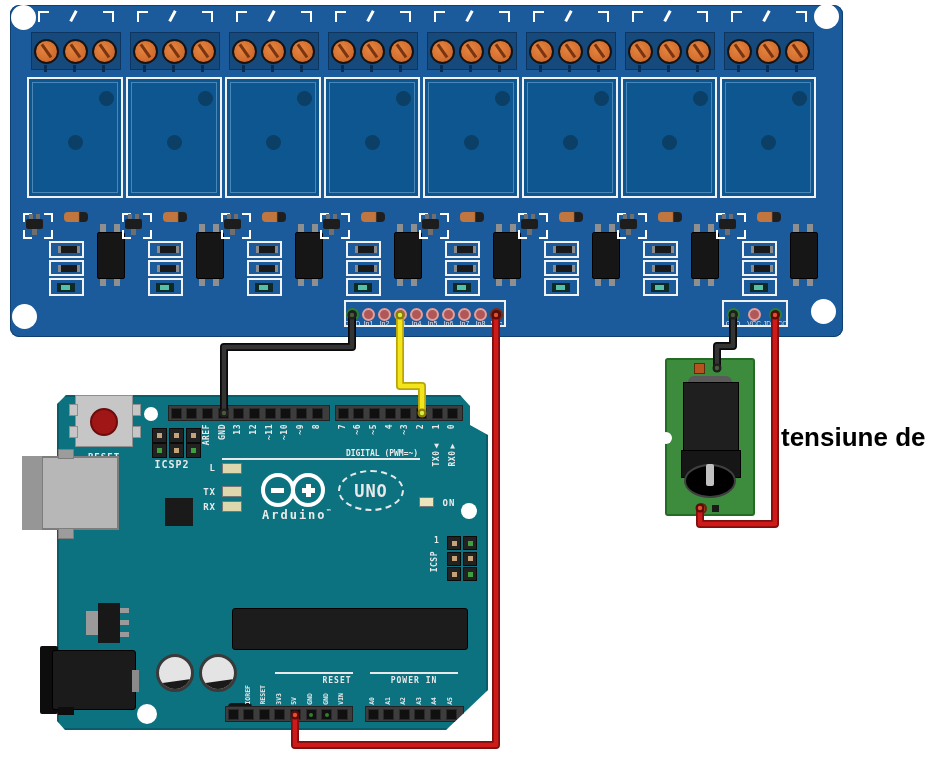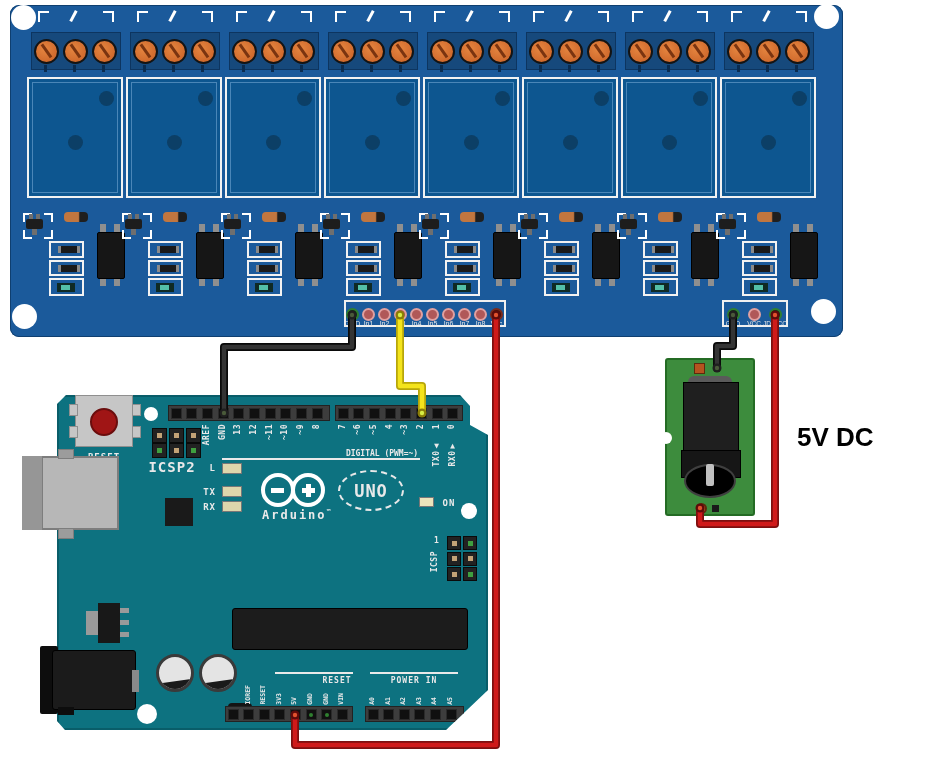--- a/index.html
+++ b/index.html
@@ -449,21 +449,21 @@
       <div style="position: absolute; left: 711px; top: 315px; width: 24px; text-align: center; font-size: 6.5px; color: rgb(232, 232, 232); font-family: &quot;Liberation Sans&quot;, sans-serif;">GND</div>
       <div style="position: absolute; left: 737.5px; top: 302.5px; width: 13px; height: 13px; border-radius: 50%; background: rgb(176, 88, 88); border: 2.5px solid rgb(224, 160, 160); box-sizing: border-box;"></div>
       <div style="position: absolute; left: 732px; top: 315px; width: 24px; text-align: center; font-size: 6.5px; color: rgb(232, 232, 232); font-family: &quot;Liberation Sans&quot;, sans-serif;">VCC</div>
       <div style="position: absolute; left: 758.5px; top: 302.5px; width: 13px; height: 13px; border-radius: 50%; background: rgb(20, 48, 26); border: 2.5px solid rgb(47, 127, 47); box-sizing: border-box;"></div>
       <div style="position: absolute; left: 753px; top: 315px; width: 24px; text-align: center; font-size: 6.5px; color: rgb(232, 232, 232); font-family: &quot;Liberation Sans&quot;, sans-serif;">JD-VCC</div>
     </div>
 
   <div id="arduino-board">
 
     <div class="silk" style="left:23px;top:57px;width:48px;font-size:9px;">RESET</div>
-    <div class="silk" style="left:89px;top:64px;width:52px;font-size:14px;">ICSP2</div>
+    <div class="silk" style="left:89px;top:64px;width:52px;font-size:10px;">ICSP2</div>
     <div class="silk" style="left:272px;top:54px;width:106px;font-size:8px;letter-spacing:0;">DIGITAL (PWM=~)</div>
     <div class="vlab" style="left:375px;top:46px;font-size:8px;">TX0▲</div>
     <div class="vlab" style="left:391px;top:46px;font-size:8px;">RX0▼</div>
     <div class="silk" style="left:129px;top:68px;width:30px;text-align:right;font-size:9px;">L</div>
     <div class="silk" style="left:129px;top:92px;width:30px;text-align:right;font-size:9px;">TX</div>
     <div class="silk" style="left:129px;top:107px;width:30px;text-align:right;font-size:9px;">RX</div>
     <div class="silk" style="left:379px;top:103px;width:26px;font-size:9px;">ON</div>
     <div class="silk" style="left:205px;top:113px;width:66px;font-size:12px;letter-spacing:2px;"><span>Arduino</span><sup style="font-size:7px;">™</sup></div>
     <div style="position:absolute;left:281px;top:75px;width:62px;height:37px;border:2px dashed #e9e9e9;border-radius:50%;display:flex;align-items:center;justify-content:center;">
       <span class="silk" style="position:static;font-size:17px;letter-spacing:1px;">UNO</span>
@@ -663,15 +663,15 @@
       <circle cx="717" cy="368" r="2.2" fill="#4a5a3a"></circle>
       <polyline points="775,315 775,524 700,524 700,508" fill="none" stroke="#7d0f0f" stroke-width="8" stroke-linejoin="round" stroke-linecap="round"></polyline>
       <polyline points="775,315 775,524 700,524 700,508" fill="none" stroke="#cf1a1a" stroke-width="4.5" stroke-linejoin="round" stroke-linecap="round"></polyline>
       <circle cx="775" cy="315" r="4.5" fill="#5e0a0a"></circle>
       <circle cx="775" cy="315" r="2.2" fill="#e0522e"></circle>
       <circle cx="700" cy="508" r="4.5" fill="#5e0a0a"></circle>
       <circle cx="700" cy="508" r="2.2" fill="#e0522e"></circle>
     </svg>
 
   <div id="caption">
-    <div class="l3">5V DC</div>
+    <div class="l2">tensiune de</div>
   </div>
 </div>
 
 </body></html>

